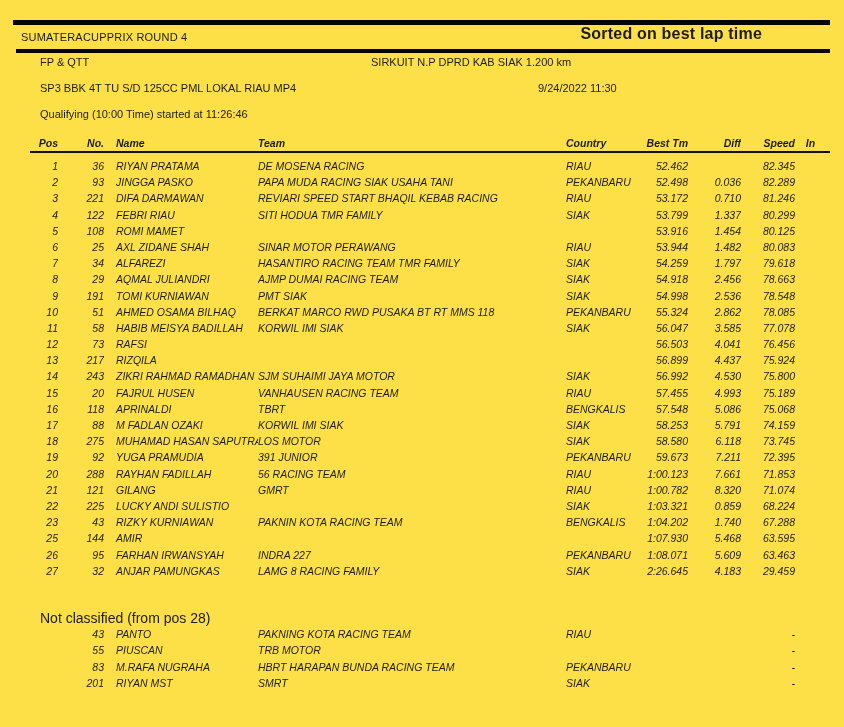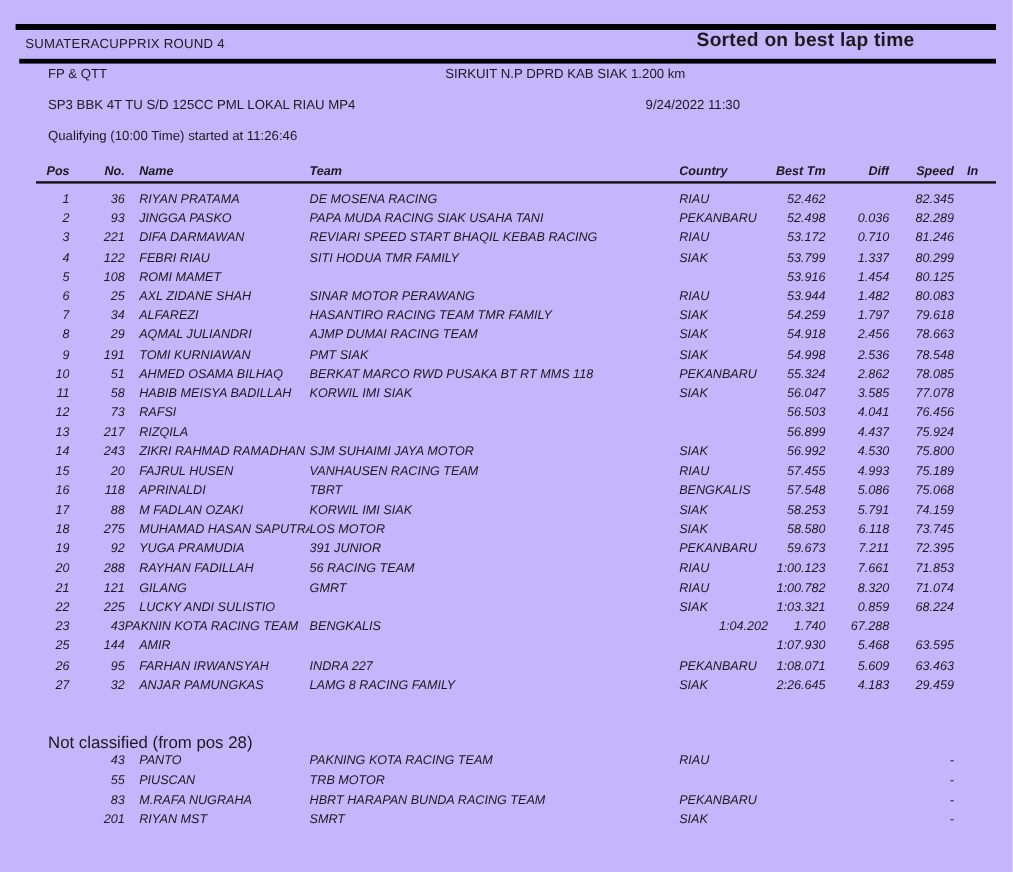--- a/index.html
+++ b/index.html
@@ -1,19 +1,19 @@
 <!DOCTYPE html>
 <html><head>
 <meta charset="utf-8">
 <style>
   html,body{margin:0;padding:0;background:#ffffff;}
   .page{
     position:relative;
     width:844px;height:727px;
-    background:#c4b5fd;
+    background:#fde047;
     font-family:"Liberation Sans", sans-serif;
     color:#1b1b1b;
     overflow:hidden;
   }
   .rule{position:absolute;background:#050505;}
   .rule-top{left:13px;top:20px;width:817px;height:5px;}
   .rule-2{left:16px;top:49px;width:814px;height:4px;}
   .event-title{position:absolute;left:21px;top:31px;font-size:11px;letter-spacing:.2px;white-space:nowrap;}
   .sort-title{position:absolute;right:82px;top:25px;font-size:16px;font-weight:bold;letter-spacing:.2px;white-space:nowrap;}
   .lbl{position:absolute;font-size:11px;white-space:nowrap;}
@@ -313,20 +313,21 @@
         <div class="cell c-team"></div>
         <div class="cell c-country">SIAK</div>
         <div class="cell c-best">1:03.321</div>
         <div class="cell c-diff">0.859</div>
         <div class="cell c-speed">68.224</div>
         <div class="cell c-in"></div>
       </div>
       <div class="trow grid">
         <div class="cell c-pos">23</div>
         <div class="cell c-no">43</div>
+        <div class="cell c-name">RIZKY KURNIAWAN</div>
         <div class="cell c-team">PAKNIN KOTA RACING TEAM</div>
         <div class="cell c-country">BENGKALIS</div>
         <div class="cell c-best">1:04.202</div>
         <div class="cell c-diff">1.740</div>
         <div class="cell c-speed">67.288</div>
         <div class="cell c-in"></div>
       </div>
       <div class="trow grid">
         <div class="cell c-pos">25</div>
         <div class="cell c-no">144</div>

